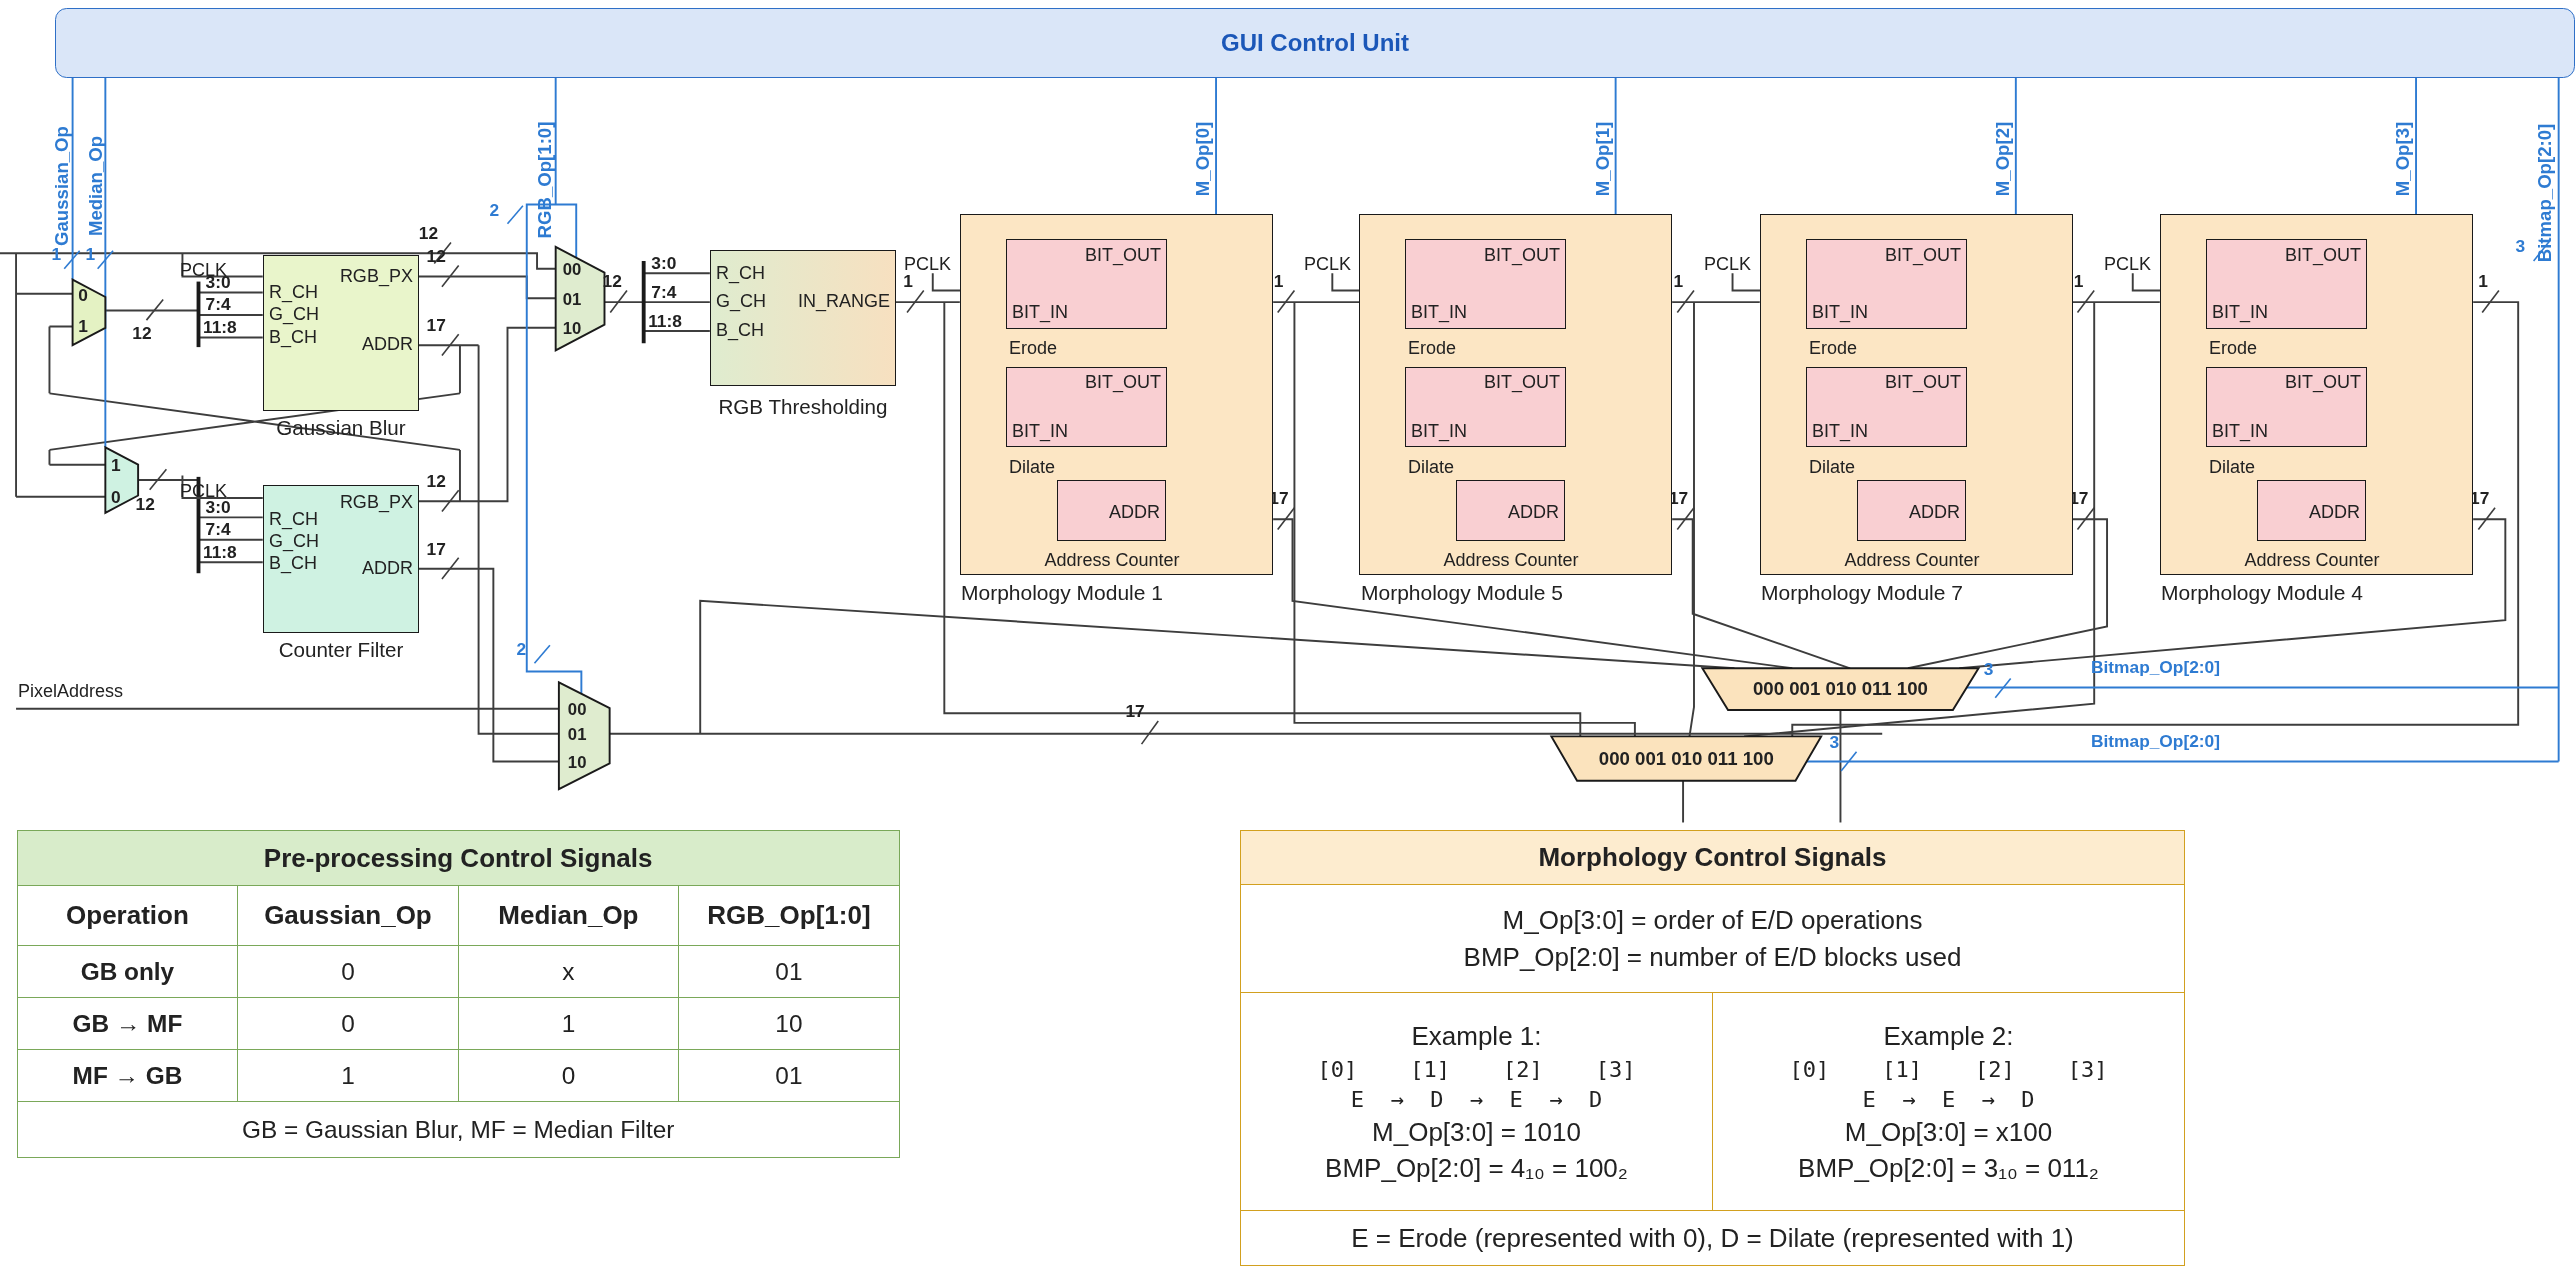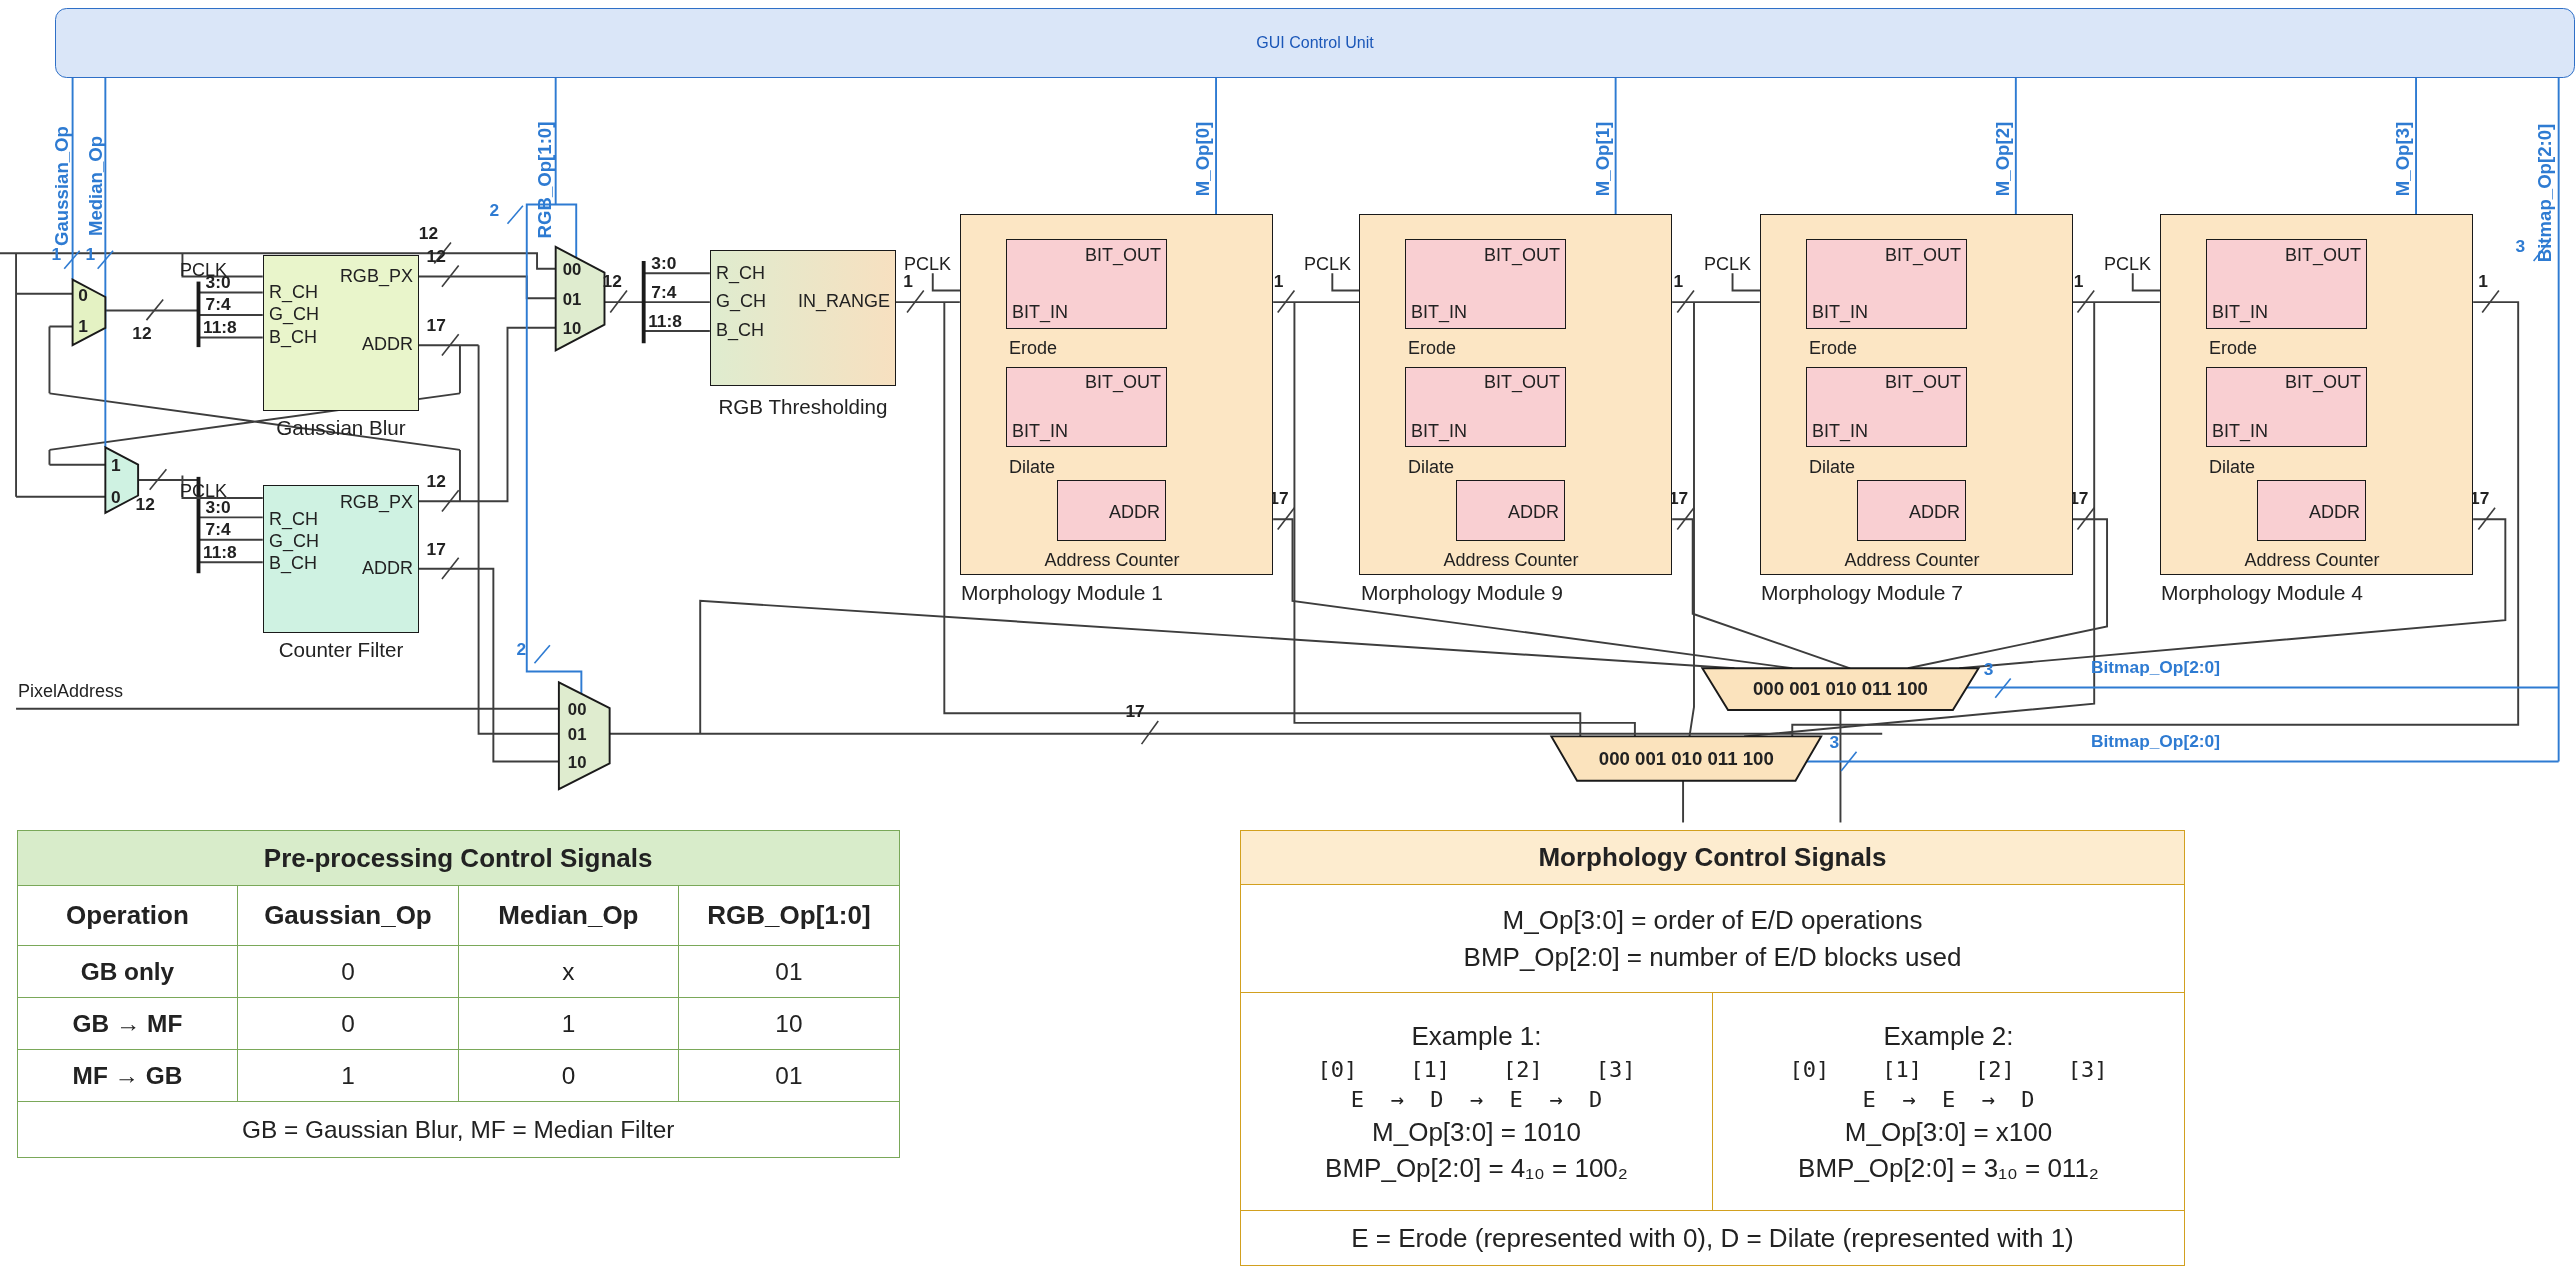--- a/index.html
+++ b/index.html
@@ -23,21 +23,21 @@
   .pl{left:5.1px;} .pr{right:5.1px;text-align:right;}
   .caption{position:absolute;font-size:20.6px;white-space:nowrap;z-index:2;}
   .pclk{position:absolute;font-size:18px;z-index:2;white-space:nowrap;}
   .vlab{position:absolute;font-size:18.6px;font-weight:700;color:#2e7bd2;white-space:nowrap;
         transform:translate(-50%,-50%) rotate(-90deg);z-index:2;}
   .modname{position:absolute;font-size:21px;white-space:nowrap;z-index:2;}
   
   #gui-bar{position:absolute;left:55px;top:7.7px;width:2518px;height:68px;border:1.9px solid #2e6fc7;
            border-radius:11.6px;background:#dae6f8;z-index:1;}
   #gui-bar span{position:absolute;left:50%;top:50%;transform:translate(-50%,-50%);
-           font-size:16px;font-weight:400;color:#1b57b8;}
+           font-size:24px;font-weight:700;color:#1b57b8;}
   
   table{border-collapse:collapse;position:absolute;z-index:3;background:#fff;table-layout:fixed;}
   #pre-table{left:16.7px;top:830px;width:883px;}
   #pre-table th,#pre-table td{border:1.9px solid #7aa859;text-align:center;padding:0;}
   #pre-table .ttl{background:#d8ecca;font-size:26px;font-weight:700;height:54px;}
   #pre-table th{font-size:26px;height:59px;}
   #pre-table td{font-size:24.4px;height:51px;}
   #pre-table td.op{font-weight:700;}
   #pre-table .foot{font-size:24.4px;font-weight:400;height:55px;}
   #morph-table{left:1240px;top:830px;width:945px;}
@@ -186,21 +186,21 @@
     <div class="blockdiv" style="left:45px;top:152px;width:161px;height:80px;background:#f9cfd2;">
       <span class="port pr" style="top:3.9px;">BIT_OUT</span>
       <span class="port pl" style="bottom:3.9px;">BIT_IN</span>
     </div>
     <span class="port" style="left:48px;top:242px;">Dilate</span>
     <div class="blockdiv" style="left:96px;top:265px;width:109px;height:61px;background:#f9cfd2;">
       <span class="port pr" style="top:20.6px;">ADDR</span>
     </div>
     <span class="port" style="left:77px;top:335px;width:148px;text-align:center;">Address Counter</span>
   </div>
-  <span class="modname" style="left:1361px;top:581px;">Morphology Module 9</span>
+  <span class="modname" style="left:1361px;top:581px;">Morphology Module 5</span>
   <span class="pclk" style="left:1304px;top:254px;">PCLK</span>
 
   <div class="blockdiv" style="left:1760px;top:214px;width:313px;height:361px;background:#fce6c4;">
     <div class="blockdiv" style="left:45px;top:24px;width:161px;height:90px;background:#f9cfd2;">
       <span class="port pr" style="top:5.1px;">BIT_OUT</span>
       <span class="port pl" style="bottom:5.1px;">BIT_IN</span>
     </div>
     <span class="port" style="left:48px;top:123px;">Erode</span>
     <div class="blockdiv" style="left:45px;top:152px;width:161px;height:80px;background:#f9cfd2;">
       <span class="port pr" style="top:3.9px;">BIT_OUT</span>

